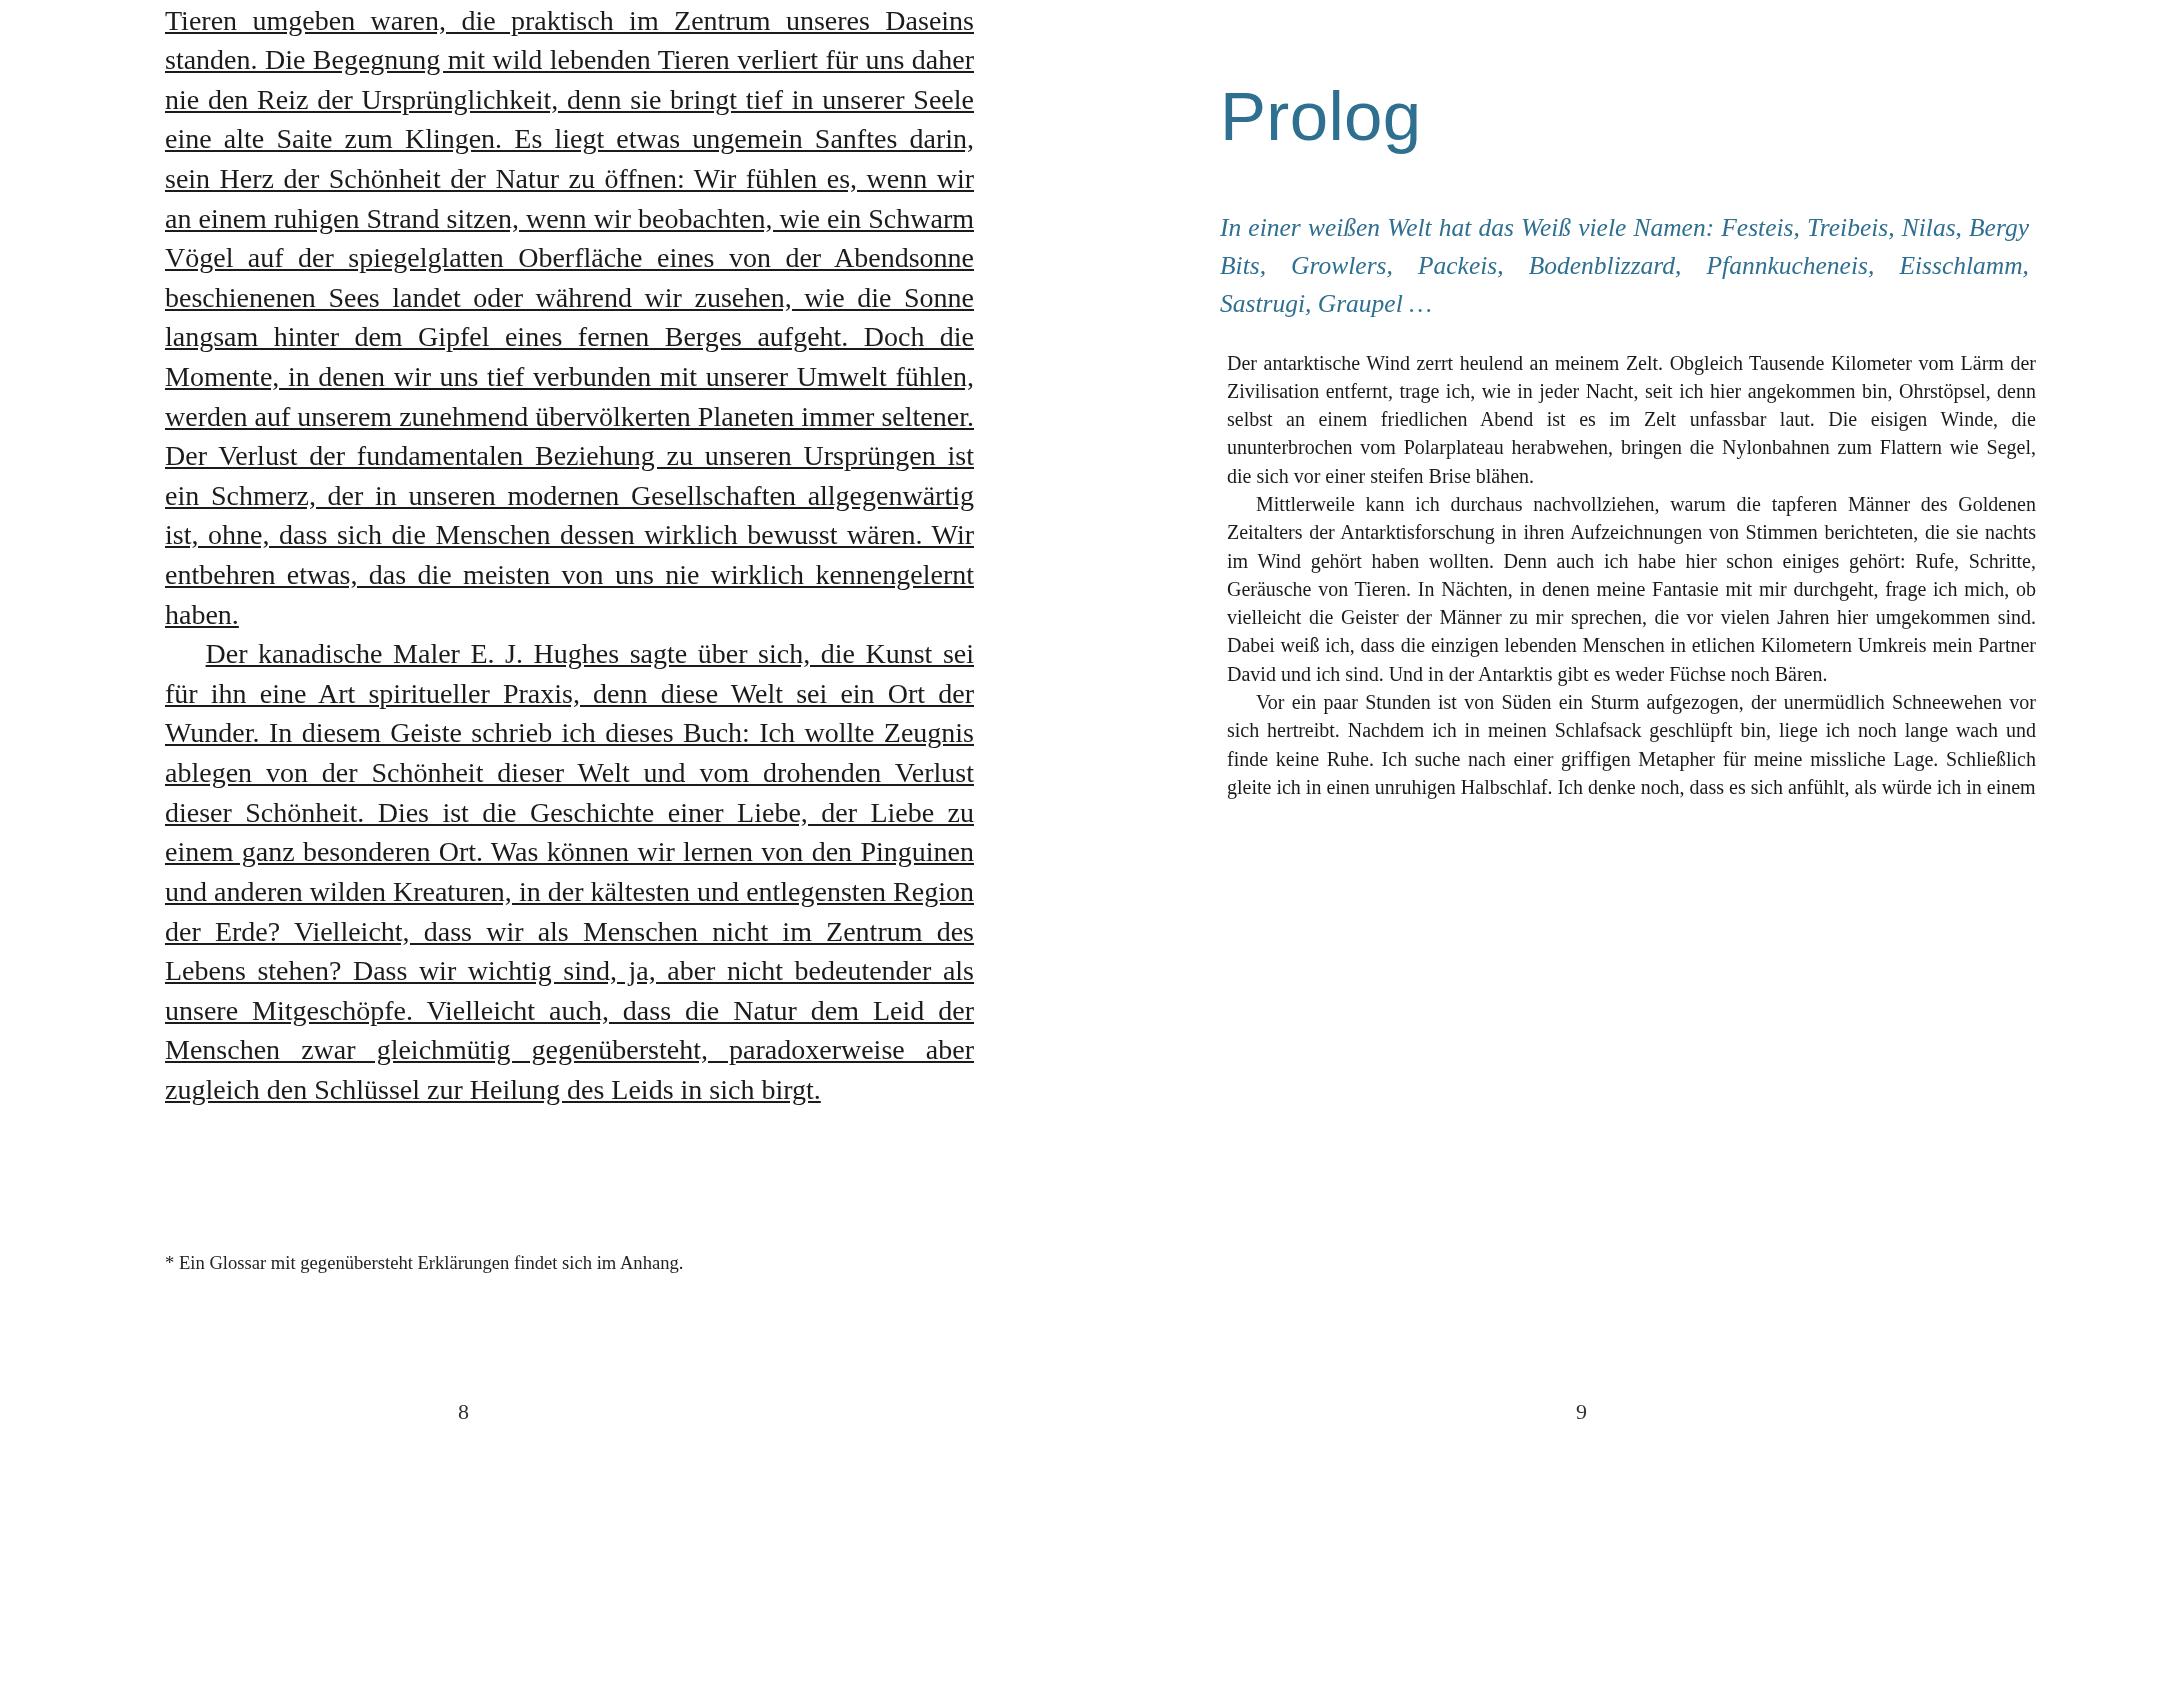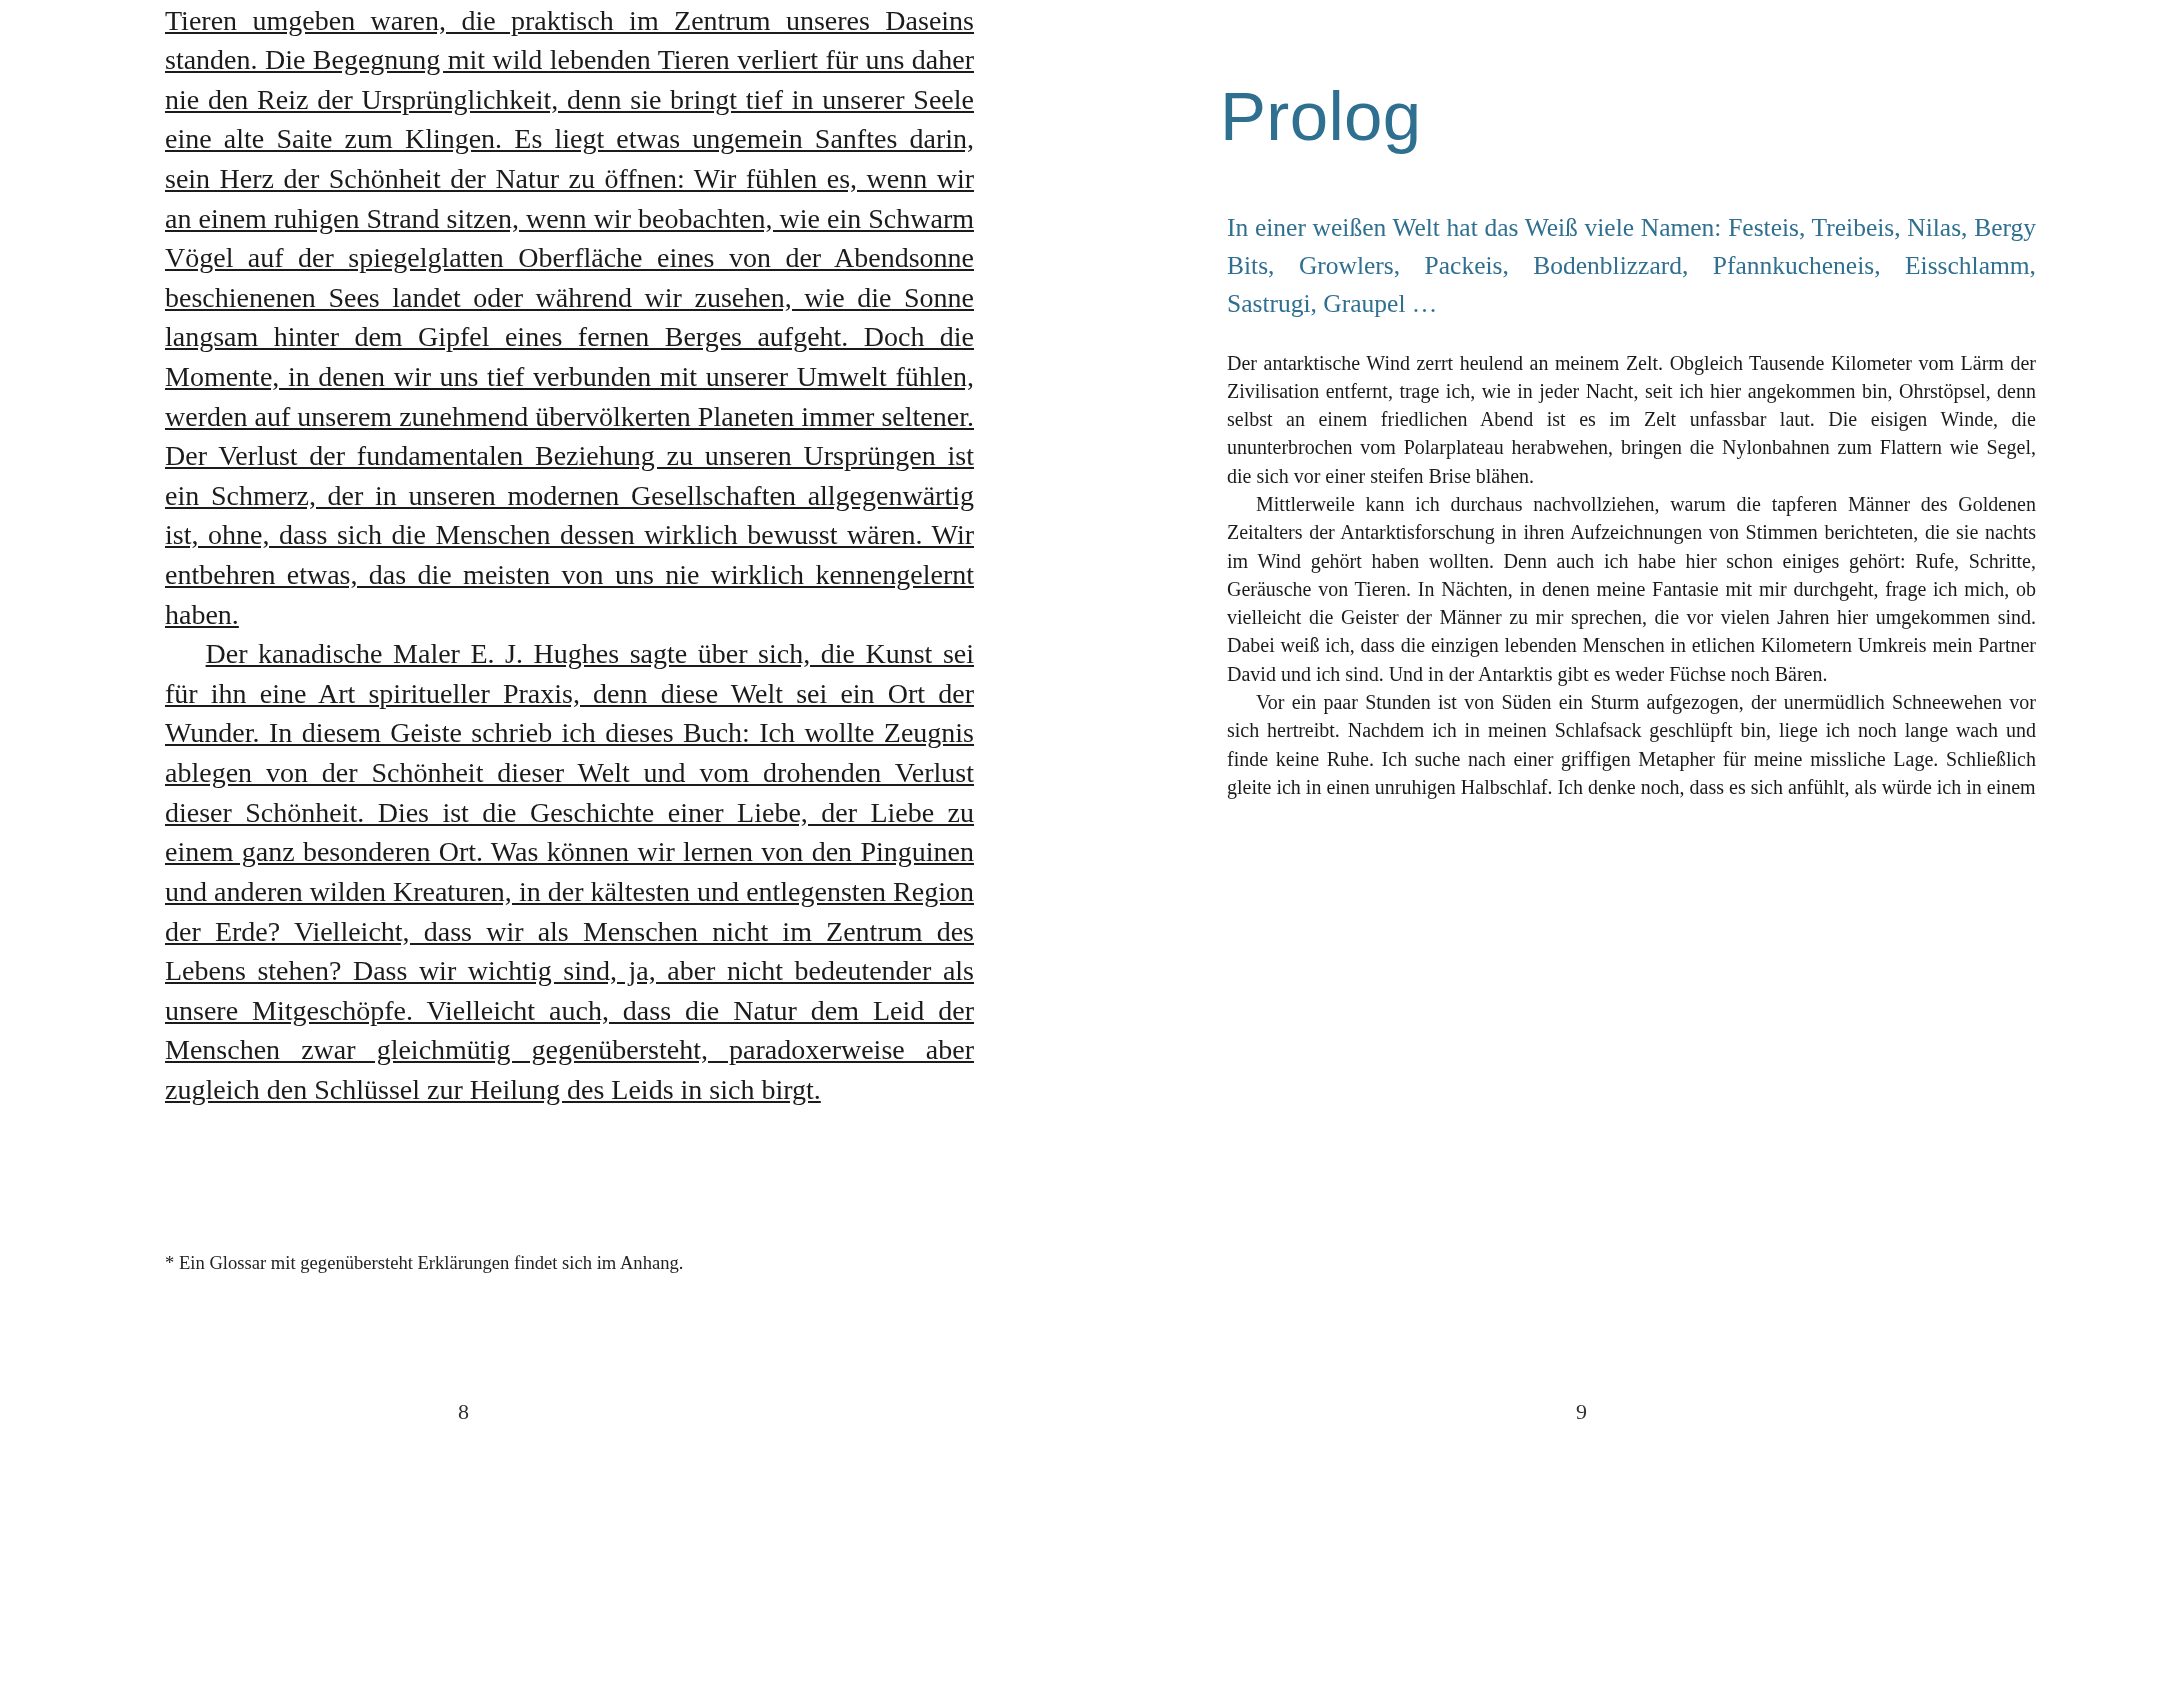--- a/index.html
+++ b/index.html
@@ -87,22 +87,23 @@
     left: 129px;
     font-family: "Liberation Sans", sans-serif;
     font-size: 69px;
     font-weight: 400;
     color: #2f6f90;
     letter-spacing: 0.005em;
   }
   .epigraph {
     position: absolute;
     top: 364px;
-    left: 136px;
+    left: 129px;
     width: 809px;
+    font-style: italic;
     font-size: 25.5px;
     line-height: 1.5;
     color: #2f6f90;
     text-align: justify;
   }
   .body-right {
     position: absolute;
     top: 504px;
     left: 136px;
     width: 809px;

